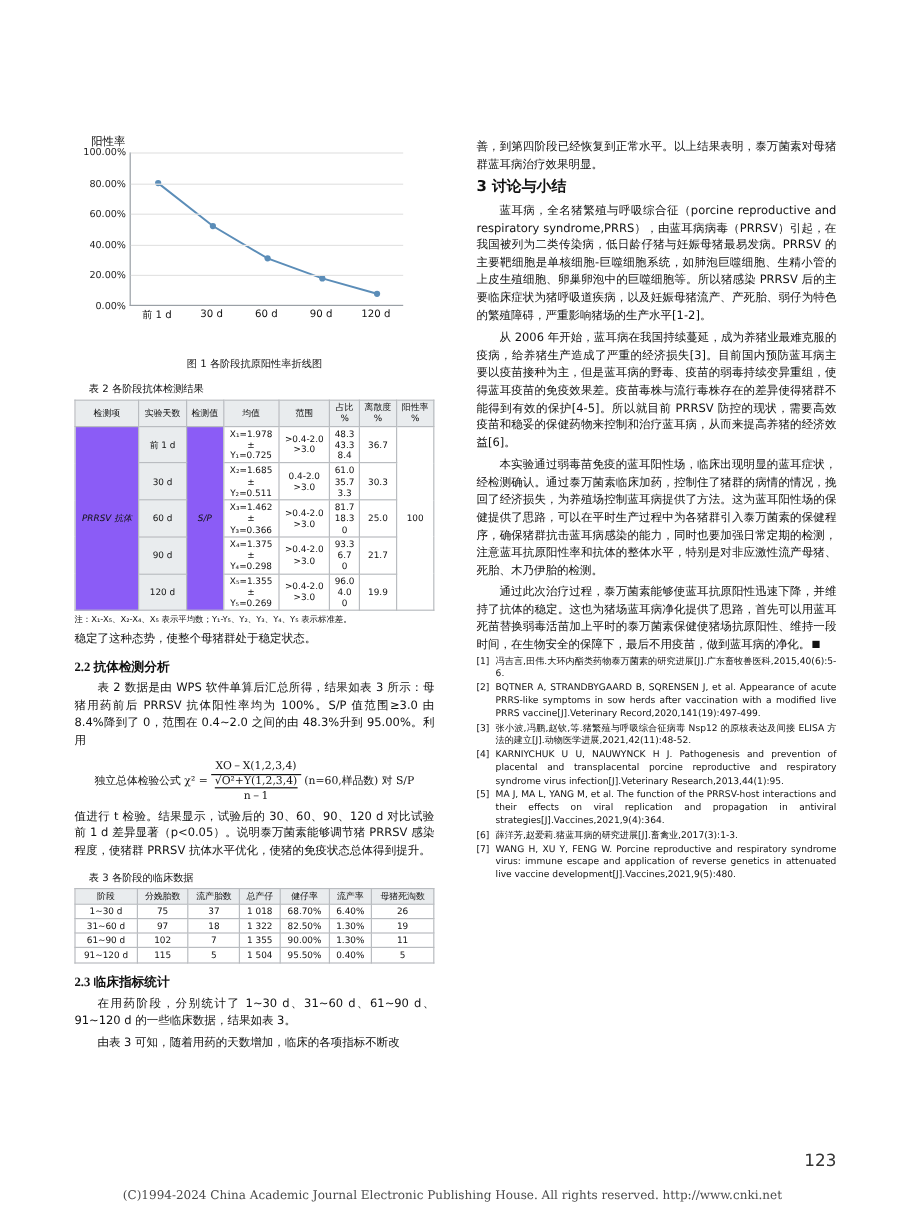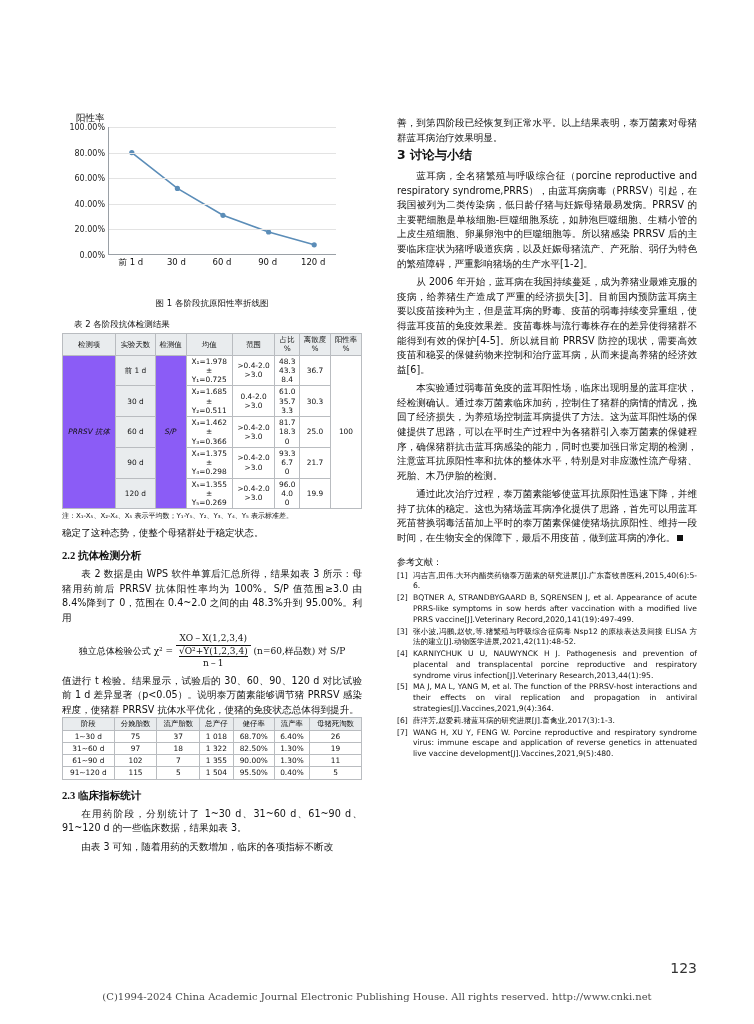--- a/index.html
+++ b/index.html
@@ -210,20 +210,21 @@
         <span class="den">
           <span>√O²+Y(1,2,3,4)</span>
           <span style="display:block;border-top:1px solid #111;">n－1</span>
         </span>
       </span>
       <span>(n=60,样品数) 对 S/P</span>
     </div>
 
     <p class="body">值进行 t 检验。结果显示，试验后的 30、60、90、120 d 对比试验前 1 d 差异显著（p&lt;0.05）。说明泰万菌素能够调节猪 PRRSV 感染程度，使猪群 PRRSV 抗体水平优化，使猪的免疫状态总体得到提升。</p>
 
+    <div class="tbl-cap">表 3 各阶段的临床数据</div>
     <table class="t3">
       <thead>
           <tr id="t3head">
             <td>阶段</td>
             <td>分娩胎数</td>
             <td>流产胎数</td>
             <td>总产仔</td>
             <td>健仔率</td>
             <td>流产率</td>
             <td>母猪死淘数</td>
@@ -277,21 +278,20 @@
   <div class="col-right">
     <p class="body">善，到第四阶段已经恢复到正常水平。以上结果表明，泰万菌素对母猪群蓝耳病治疗效果明显。</p>
 
     <h2 class="head2">3 讨论与小结</h2>
 
     <p class="body indent">蓝耳病，全名猪繁殖与呼吸综合征（porcine reproductive and respiratory syndrome,PRRS），由蓝耳病病毒（PRRSV）引起，在我国被列为二类传染病，低日龄仔猪与妊娠母猪最易发病。PRRSV 的主要靶细胞是单核细胞-巨噬细胞系统，如肺泡巨噬细胞、生精小管的上皮生殖细胞、卵巢卵泡中的巨噬细胞等。所以猪感染 PRRSV 后的主要临床症状为猪呼吸道疾病，以及妊娠母猪流产、产死胎、弱仔为特色的繁殖障碍，严重影响猪场的生产水平[1-2]。</p>
     <p class="body indent">从 2006 年开始，蓝耳病在我国持续蔓延，成为养猪业最难克服的疫病，给养猪生产造成了严重的经济损失[3]。目前国内预防蓝耳病主要以疫苗接种为主，但是蓝耳病的野毒、疫苗的弱毒持续变异重组，使得蓝耳疫苗的免疫效果差。疫苗毒株与流行毒株存在的差异使得猪群不能得到有效的保护[4-5]。所以就目前 PRRSV 防控的现状，需要高效疫苗和稳妥的保健药物来控制和治疗蓝耳病，从而来提高养猪的经济效益[6]。</p>
     <p class="body indent">本实验通过弱毒苗免疫的蓝耳阳性场，临床出现明显的蓝耳症状，经检测确认。通过泰万菌素临床加药，控制住了猪群的病情的情况，挽回了经济损失，为养殖场控制蓝耳病提供了方法。这为蓝耳阳性场的保健提供了思路，可以在平时生产过程中为各猪群引入泰万菌素的保健程序，确保猪群抗击蓝耳病感染的能力，同时也要加强日常定期的检测，注意蓝耳抗原阳性率和抗体的整体水平，特别是对非应激性流产母猪、死胎、木乃伊胎的检测。</p>
     <p class="body indent"><span>通过此次治疗过程，泰万菌素能够使蓝耳抗原阳性迅速下降，并维持了抗体的稳定。这也为猪场蓝耳病净化提供了思路，首先可以用蓝耳死苗替换弱毒活苗加上平时的泰万菌素保健使猪场抗原阳性、维持一段时间，在生物安全的保障下，最后不用疫苗，做到蓝耳病的净化。</span><span class="sq"></span></p>
 
-    <div class="refs-title">参考文献：</div>
     <ol class="refs" id="reflist">
         <li><span class="num">[1]</span><span>冯吉言,田伟.大环内酯类药物泰万菌素的研究进展[J].广东畜牧兽医科,2015,40(6):5-6.</span></li>
         <li><span class="num">[2]</span><span>BQTNER A, STRANDBYGAARD B, SQRENSEN J, et al. Appearance of acute PRRS-like symptoms in sow herds after vaccination with a modified live PRRS vaccine[J].Veterinary Record,2020,141(19):497-499.</span></li>
         <li><span class="num">[3]</span><span>张小波,冯鹏,赵钦,等.猪繁殖与呼吸综合征病毒 Nsp12 的原核表达及间接 ELISA 方法的建立[J].动物医学进展,2021,42(11):48-52.</span></li>
         <li><span class="num">[4]</span><span>KARNIYCHUK U U, NAUWYNCK H J. Pathogenesis and prevention of placental and transplacental porcine reproductive and respiratory syndrome virus infection[J].Veterinary Research,2013,44(1):95.</span></li>
         <li><span class="num">[5]</span><span>MA J, MA L, YANG M, et al. The function of the PRRSV-host interactions and their effects on viral replication and propagation in antiviral strategies[J].Vaccines,2021,9(4):364.</span></li>
         <li><span class="num">[6]</span><span>薛洋芳,赵爱莉.猪蓝耳病的研究进展[J].畜禽业,2017(3):1-3.</span></li>
         <li><span class="num">[7]</span><span>WANG H, XU Y, FENG W. Porcine reproductive and respiratory syndrome virus: immune escape and application of reverse genetics in attenuated live vaccine development[J].Vaccines,2021,9(5):480.</span></li>
       </ol>
   </div>

